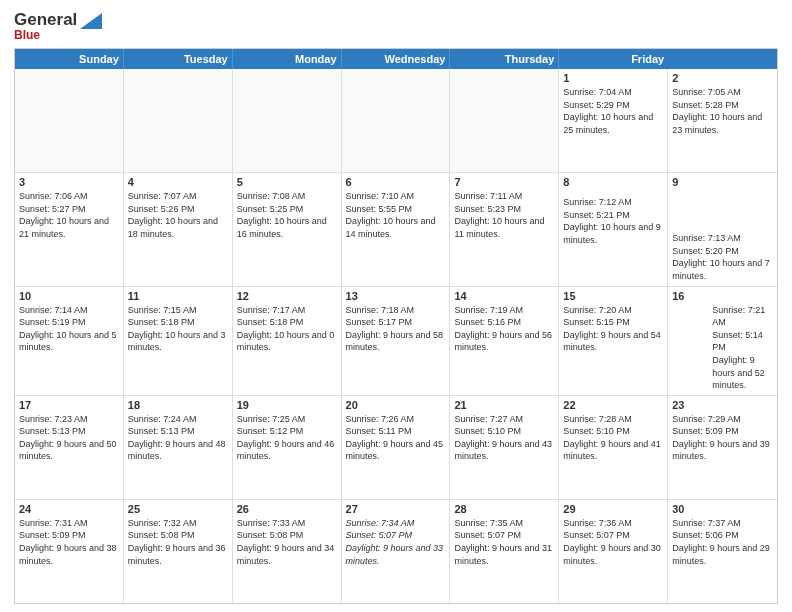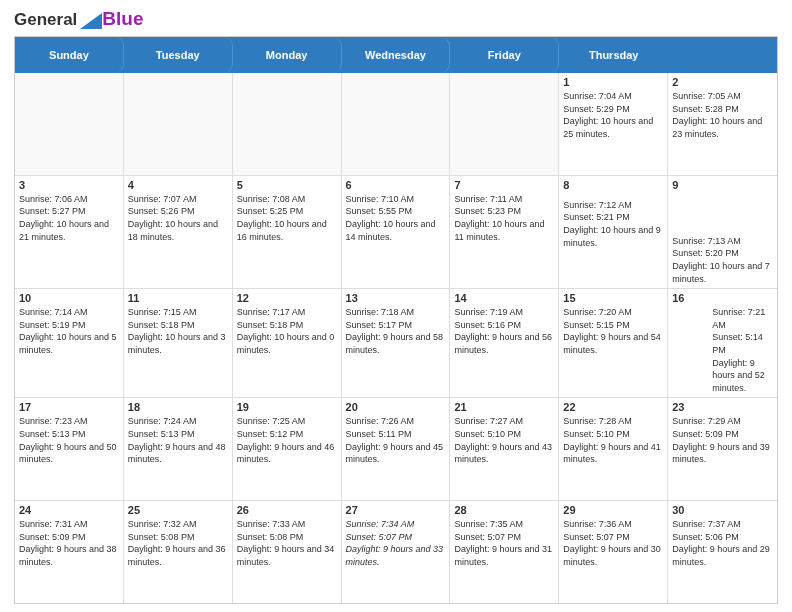--- a/index.html
+++ b/index.html
@@ -18,21 +18,21 @@
       flex-direction: column;
     }
     .header {
       display: flex;
       align-items: flex-start;
       justify-content: space-between;
       margin-bottom: 6px;
     }
     .logo {
       display: flex;
-      flex-direction: row;
+      flex-direction: column;
       align-items: flex-start;
     }
     .logo-row {
       display: flex;
       align-items: center;
       gap: 2px;
     }
     .title-area {
       text-align: right;
     }
@@ -54,24 +54,23 @@
     }
     .cal-header {
       display: grid;
       grid-template-columns: repeat(7, 1fr);
       background: #2e7bbf;
     }
     .cal-header-cell {
       color: #fff;
       font-size: 11px;
       font-weight: bold;
-      padding: 12px 4px;
-      text-align: center;
+      padding: 4px 4px;
+      text-align: right;
       border-right: 1px solid #4a94d4;
-      border-radius: 9px;
     }
     .cal-header-cell:last-child { border-right: none; }
     .cal-body {
       flex: 1;
       display: flex;
       flex-direction: column;
     }
     .cal-row {
       display: grid;
       grid-template-columns: repeat(7, 1fr);
@@ -107,36 +106,36 @@
 
 <div class="page">
   <div class="header">
     <div class="logo">
       <div class="logo-row">
         <span style="font-size:17px;font-weight:bold;color:#333;">General</span>
         <svg width="22" height="16" viewBox="0 0 22 16" style="margin-left:1px;margin-top:1px;">
           <polygon points="0,16 22,0 22,16" fill="#2e7bbf"></polygon>
         </svg>
       </div>
-      <span style="font-size:19px;font-weight:bold;color:#a21caf;margin-top:-2px;">Blue</span>
+      <span style="font-size:12px;font-weight:bold;color:#b91c1c;margin-top:-2px;">Blue</span>
     </div>
     <div class="title-area">
       <div class="month-title"></div>
       <div class="location"></div>
     </div>
   </div>
 
   <div class="calendar">
     <div class="cal-header">
     <div class="cal-header-cell">Sunday</div>
         <div class="cal-header-cell">Tuesday</div>
         <div class="cal-header-cell">Monday</div>
         <div class="cal-header-cell">Wednesday</div>
+        <div class="cal-header-cell">Thursday</div>
         <div class="cal-header-cell">Friday</div>
-        <div class="cal-header-cell">Thursday</div>
       </div>
     <div class="cal-body">
     <div class="cal-row">
           <div class="cal-cell empty"></div>
           <div class="cal-cell empty"></div>
           <div class="cal-cell empty"></div>
           <div class="cal-cell empty"></div>
           <div class="cal-cell empty"></div>
           <div class="cal-cell">
             <span class="day-num">1</span>

